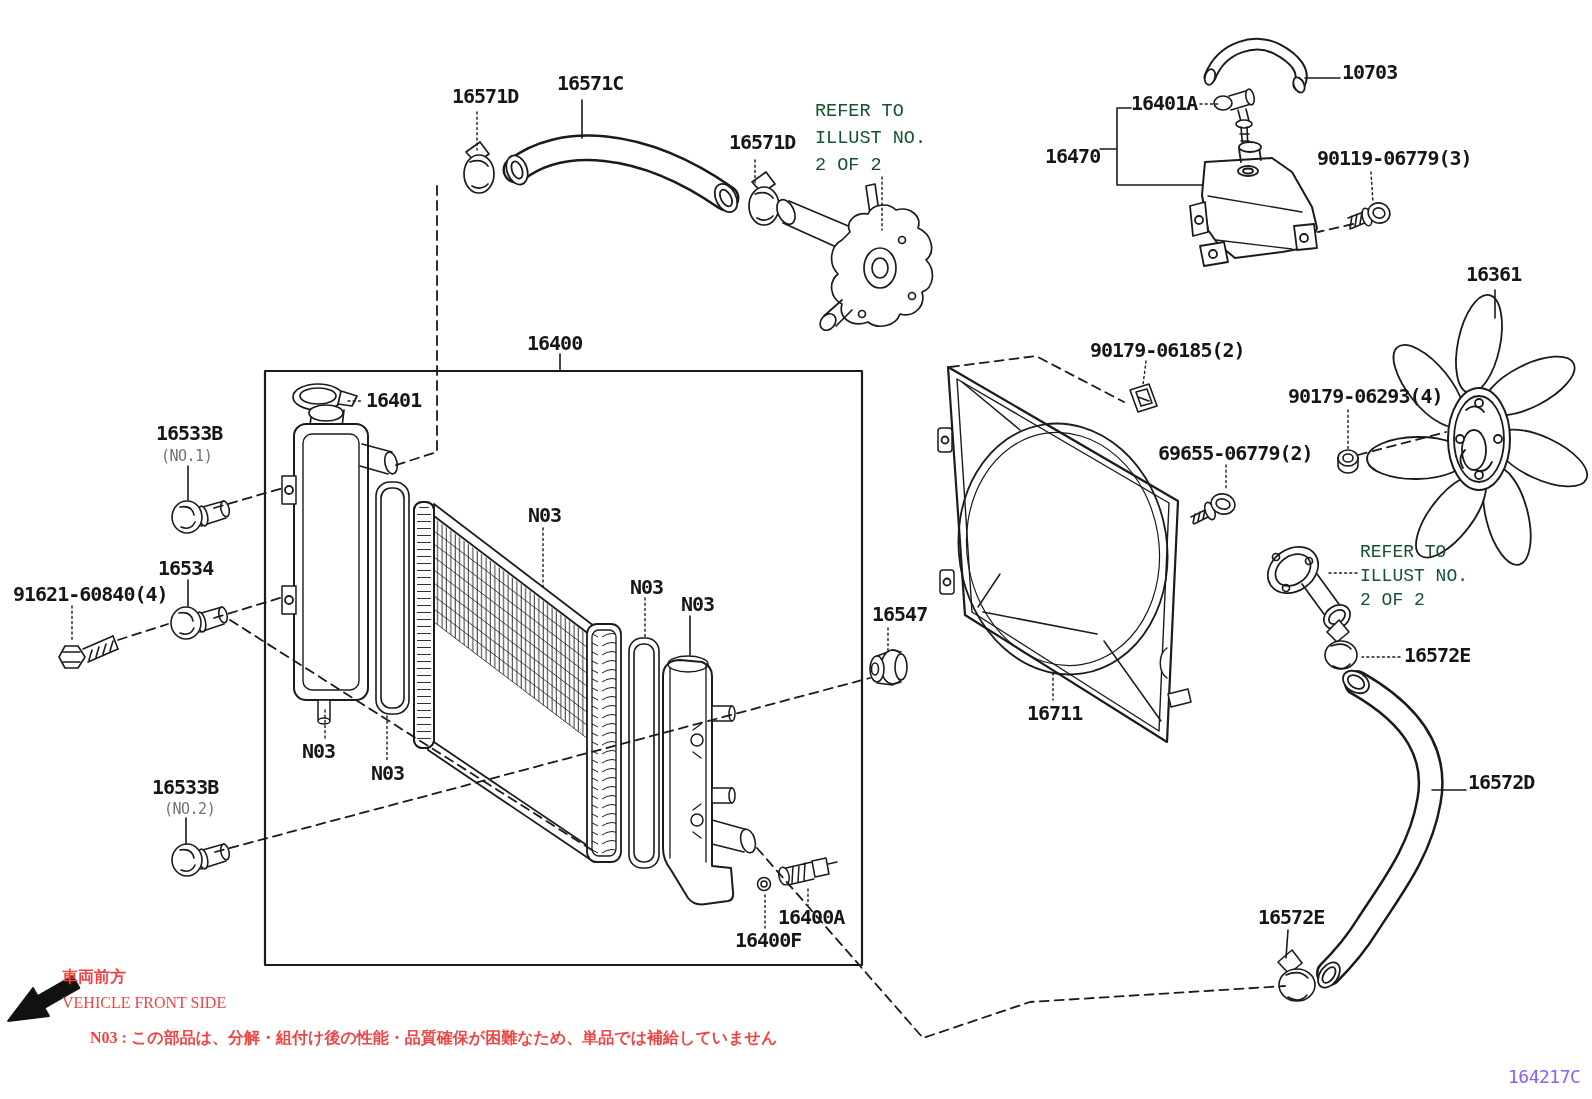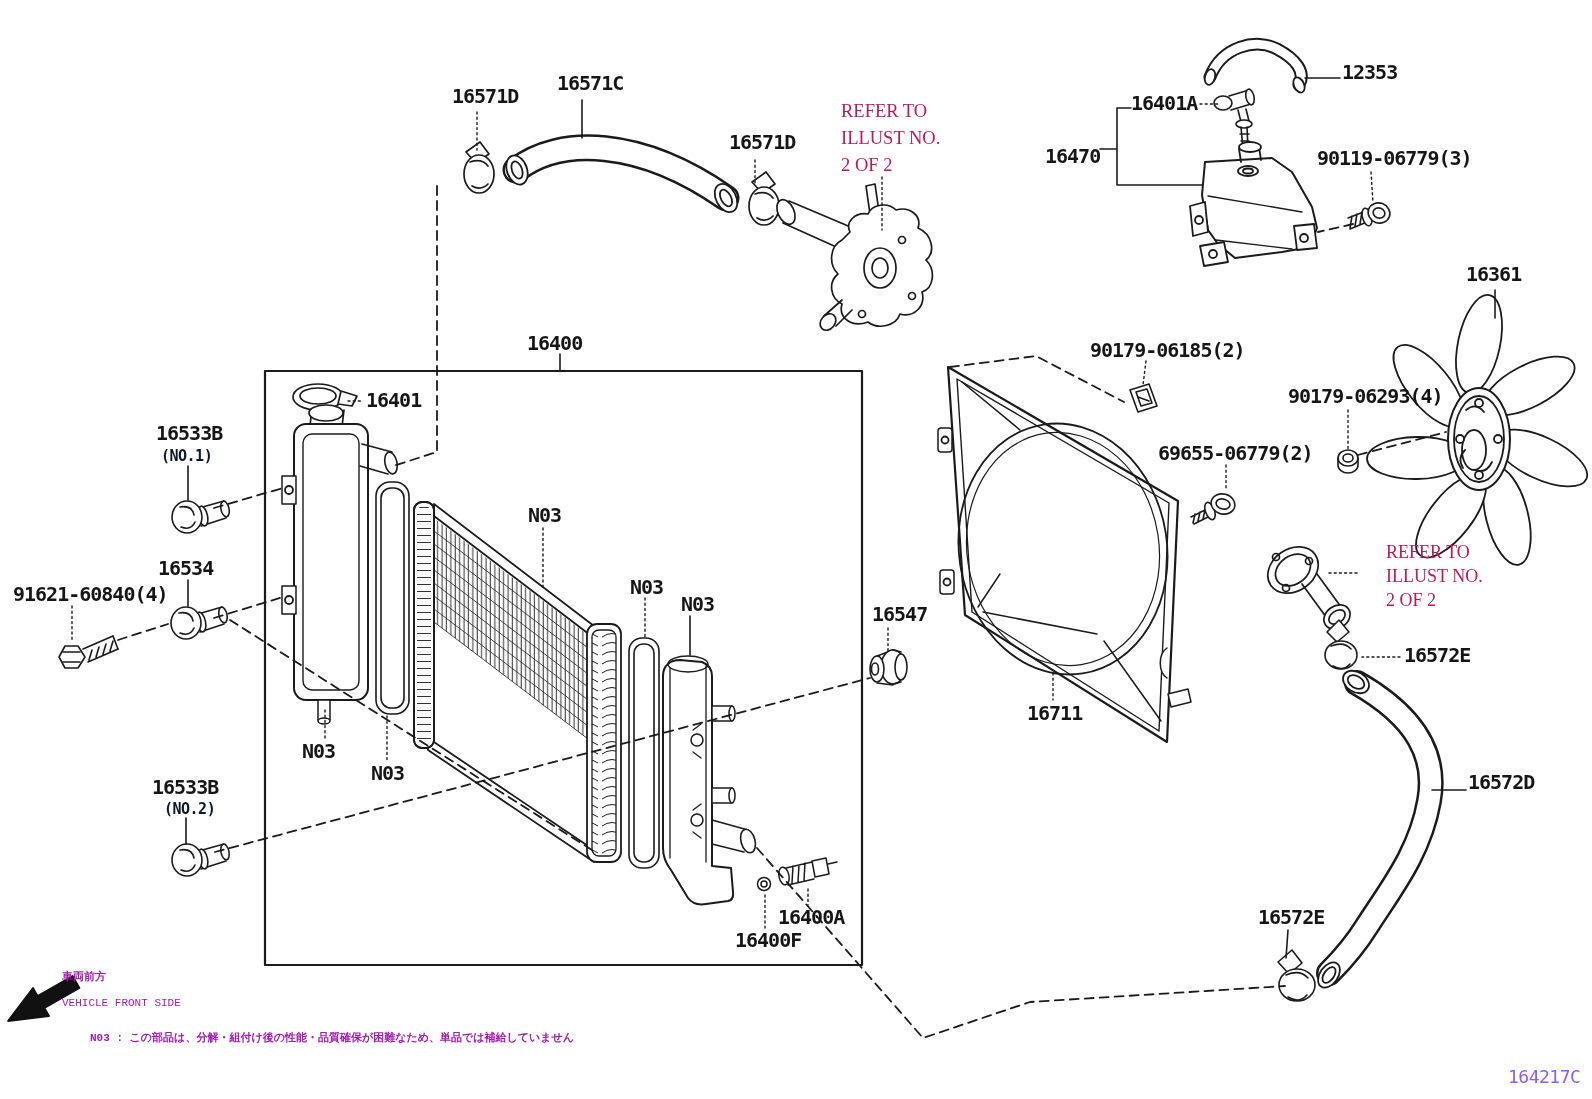--- a/index.html
+++ b/index.html
@@ -1,22 +1,22 @@
 <!DOCTYPE html>
 <html><head>
 <meta charset="utf-8">
 <style>
   html,body{margin:0;padding:0;background:#9a9a9a;}
   .stage{position:relative;width:1592px;height:1099px;background:#ffffff;overflow:hidden;margin:0 auto;}
   .stage svg{position:absolute;left:0;top:0;}
   .pl{position:absolute;font-family:"DejaVu Sans Mono",monospace;font-weight:bold;font-size:20px;line-height:20px;letter-spacing:-1px;color:#161616;white-space:nowrap;}
-  .pls{position:absolute;font-family:"DejaVu Sans Mono",monospace;font-weight:bold;font-size:15px;line-height:15px;letter-spacing:-0.5px;color:#0f172a;white-space:nowrap;}
-  .rf{position:absolute;font-family:Liberation Serif, serif;font-size:18.5px;line-height:27px;color:#be185d;white-space:nowrap;margin-left:26px;}
+  .pls{position:absolute;font-family:"DejaVu Sans Mono",monospace;font-weight:normal;font-size:15px;line-height:15px;letter-spacing:-0.5px;color:#737373;white-space:nowrap;}
+  .rf{position:absolute;font-family:Liberation Mono, monospace;font-size:18.5px;line-height:27px;color:#14532d;white-space:nowrap;}
   .rf2{font-size:18px;line-height:24px;}
-  .txt{position:absolute;font-family:Liberation Mono, monospace;font-size:11px;line-height:20px;color:#a21caf;white-space:nowrap;}
+  .txt{position:absolute;font-family:Liberation Serif, serif;font-size:16px;line-height:20px;color:#ef4444;white-space:nowrap;}
   .jpb{font-weight:600;}
   .code{position:absolute;font-family:"DejaVu Sans Mono",monospace;font-size:18px;letter-spacing:-0.5px;color:#8b5cf6;white-space:nowrap;}
 </style>
 </head>
 <body>
 
 <div class="stage">
 
 <svg width="1592" height="1099" viewBox="0 0 1592 1099">
   <defs>
@@ -335,21 +335,21 @@
 
     <g>
       <path d="M8,1021 L33,988 L37.6,996 L72.6,976 L79.4,988 L44.4,1008 L49,1016 Z" fill="#111" stroke="#111"></path>
     </g>
   </g>
 </svg>
 
 <div class="pl" style="left:452px;top:86px">16571D</div>
 <div class="pl" style="left:557px;top:73px">16571C</div>
 <div class="pl" style="left:729px;top:132px">16571D</div>
-<div class="pl" style="left:1342px;top:62px">12353</div>
+<div class="pl" style="left:1342px;top:62px">10703</div>
 <div class="pl" style="left:1131px;top:93px">16401A</div>
 <div class="pl" style="left:1045px;top:146px">16470</div>
 <div class="pl" style="left:1317px;top:148px">90119-06779(3)</div>
 <div class="pl" style="left:1466px;top:264px">16361</div>
 <div class="pl" style="left:1090px;top:340px">90179-06185(2)</div>
 <div class="pl" style="left:1288px;top:386px">90179-06293(4)</div>
 <div class="pl" style="left:1158px;top:443px">69655-06779(2)</div>
 <div class="pl" style="left:527px;top:333px">16400</div>
 <div class="pl" style="left:366px;top:390px">16401</div>
 <div class="pl" style="left:156px;top:423px">16533B</div>

